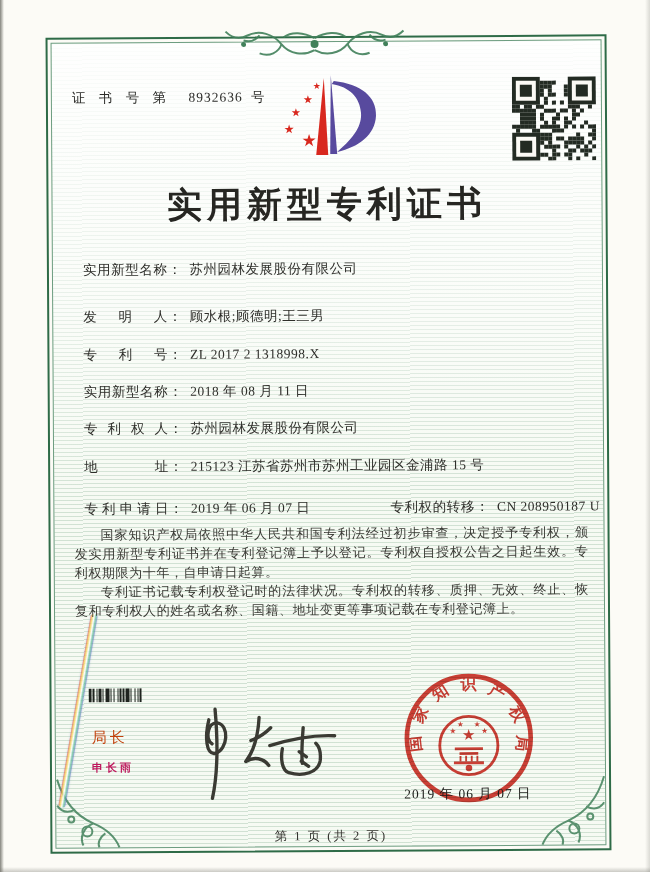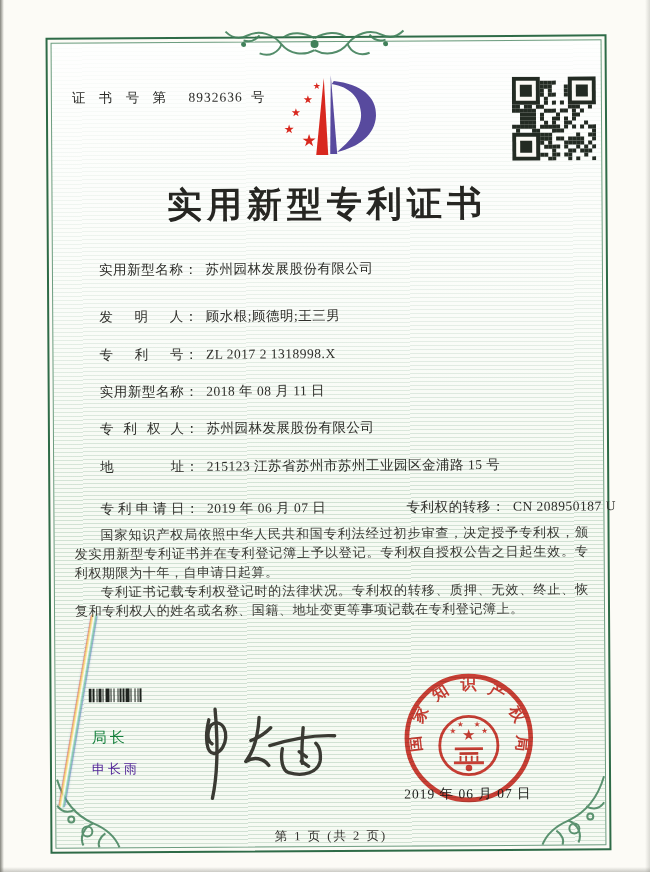--- a/index.html
+++ b/index.html
@@ -35,35 +35,35 @@
   .certno .sfx{margin-left:5px;}
 
   .logo{position:absolute;left:233px;top:33px;width:110px;height:93px;}
   .logo text{font-family:"DejaVu Sans",sans-serif;}
   .qr{position:absolute;left:464px;top:40px;width:84px;height:84px;}
 
   .title{position:absolute;left:0;right:0;top:143px;text-align:center;
     font-size:35px;font-weight:600;letter-spacing:5px;color:#262622;white-space:nowrap;}
 
   .frow{position:absolute;left:34px;right:18px;font-size:13.5px;white-space:nowrap;color:#2e2e2a;}
-  .flabel{display:inline-block;width:84px;text-align:justify;text-align-last:justify;margin-left:16px;}
+  .flabel{display:inline-block;width:84px;text-align:justify;text-align-last:justify;}
   .fcolon{margin-left:1px;}
   .fvalue{margin-left:8px;letter-spacing:.5px;}
   .fgroup2{position:absolute;left:306px;top:0;}
 
   .paras{position:absolute;left:24px;top:486px;width:514px;
     font-size:13px;line-height:19px;letter-spacing:.6px;
     text-align:justify;color:#3a3a35;}
   .paras p{margin:0;text-indent:2em;}
 
   .barcode{position:absolute;left:37px;top:649px;width:74px;height:14px;}
   .signer-pos{position:absolute;left:40px;top:689px;font-size:15px;letter-spacing:3px;
-    font-family:"Liberation Sans","DejaVu Sans",sans-serif;color:#15803d;}
-  .signer-name{position:absolute;left:40px;top:721px;font-size:13px;letter-spacing:3px;
-    font-family:"Liberation Sans","DejaVu Sans",sans-serif;color:#4c1d95;}
+    font-family:"Liberation Sans","DejaVu Sans",sans-serif;color:#c2410c;}
+  .signer-name{position:absolute;left:40px;top:721px;font-size:11px;letter-spacing:3px;
+    font-family:"Liberation Sans","DejaVu Sans",sans-serif;color:#be185d;font-weight:bold;}
   .signature{position:absolute;left:145px;top:658px;width:150px;height:110px;}
 
   .seal{position:absolute;left:342px;top:624px;width:150px;height:150px;
     mix-blend-mode:multiply;opacity:.93;}
   .seal-char{font-size:17px;font-weight:bold;fill:#cf3127;text-anchor:middle;}
   .seal-date{position:absolute;left:352px;top:748px;font-size:13.5px;letter-spacing:1px;
     color:#1d1d1a;z-index:5;white-space:nowrap;}
   .pageno{position:absolute;left:0;right:0;top:790px;text-align:center;
     font-size:12.5px;letter-spacing:2px;color:#33332e;}
 

